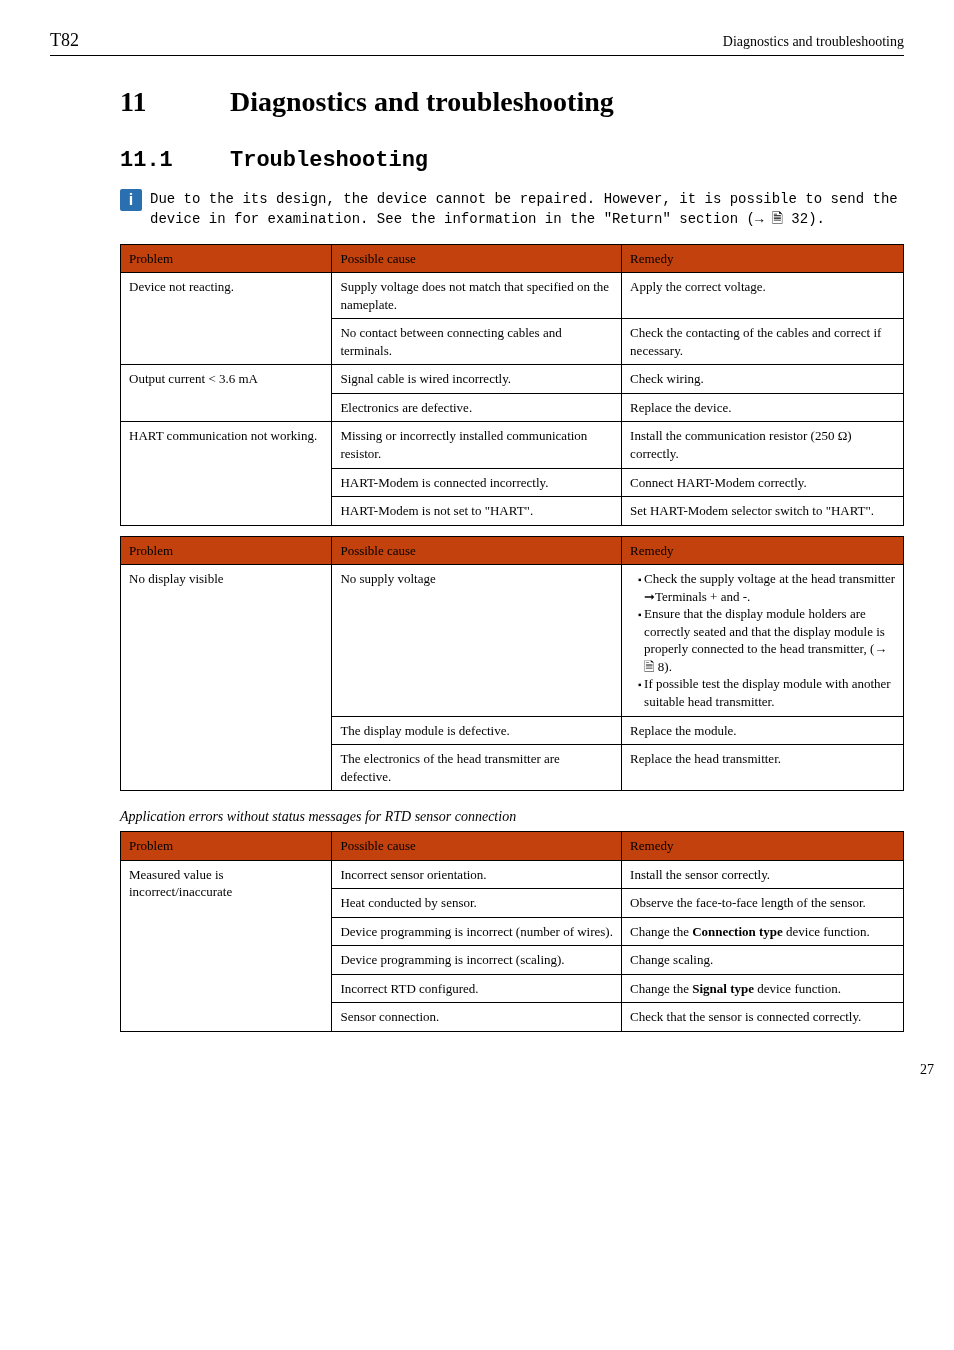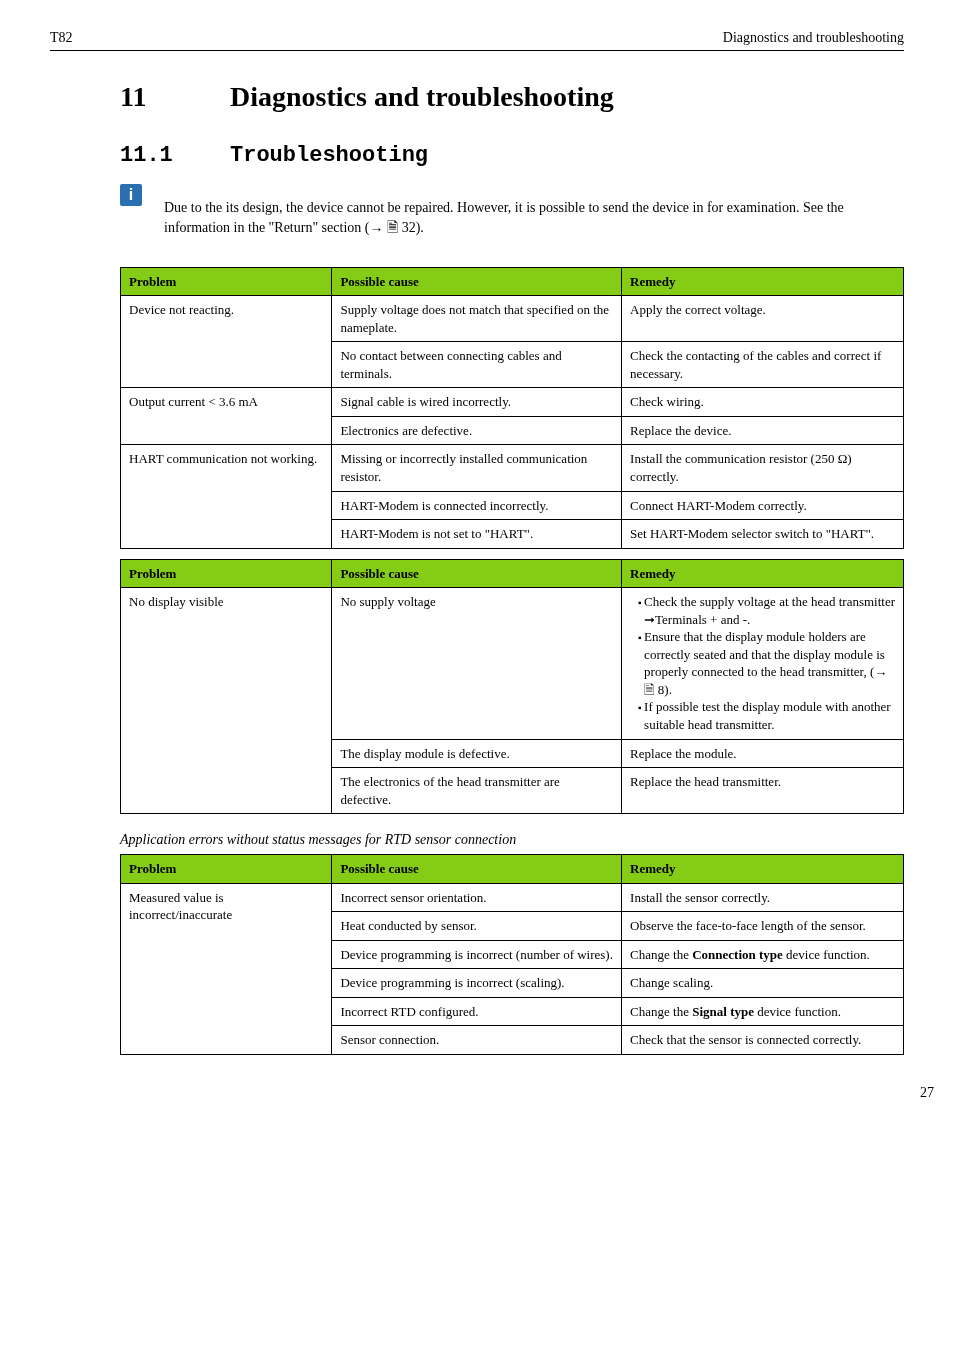--- a/index.html
+++ b/index.html
@@ -17,21 +17,21 @@
   .header {
     display: flex;
     justify-content: space-between;
     align-items: baseline;
     border-bottom: 1px solid #000;
     padding-bottom: 4px;
     margin-left: -70px;
     margin-bottom: 30px;
   }
   .header-left {
-    font-size: 14px;
+    font-size: 18px;
   }
   .header-right {
     font-size: 14px;
   }
   h1 {
     font-size: 28px;
     font-weight: bold;
     margin: 30px 0 30px 0;
   }
   h1 .num {
@@ -67,43 +67,44 @@
     display: flex;
     align-items: center;
     justify-content: center;
     color: #fff;
     font-family: Arial, sans-serif;
     font-weight: bold;
     font-size: 16px;
     border-radius: 2px;
   }
   .note p {
-    margin: 14px;
+    margin: 0;
+    font-family: Liberation Mono, monospace;
   }
   .table-caption {
     font-style: italic;
     font-size: 14px;
     margin: 18px 0 6px 0;
   }
   table {
     border-collapse: collapse;
     width: 100%;
     font-size: 13px;
     margin-bottom: 10px;
   }
   th, td {
     border: 1px solid #000;
     padding: 5px 8px;
     text-align: left;
     vertical-align: top;
     line-height: 1.35;
   }
   th {
-    background: #84cc16;
-    font-weight: bold;
+    background: #c2410c;
+    font-weight: normal;
   }
   col.c1 { width: 27%; }
   col.c2 { width: 37%; }
   col.c3 { width: 36%; }
   .cell-list {
     margin: 0;
     padding-left: 14px;
   }
   .cell-list li {
     margin-bottom: 0;

